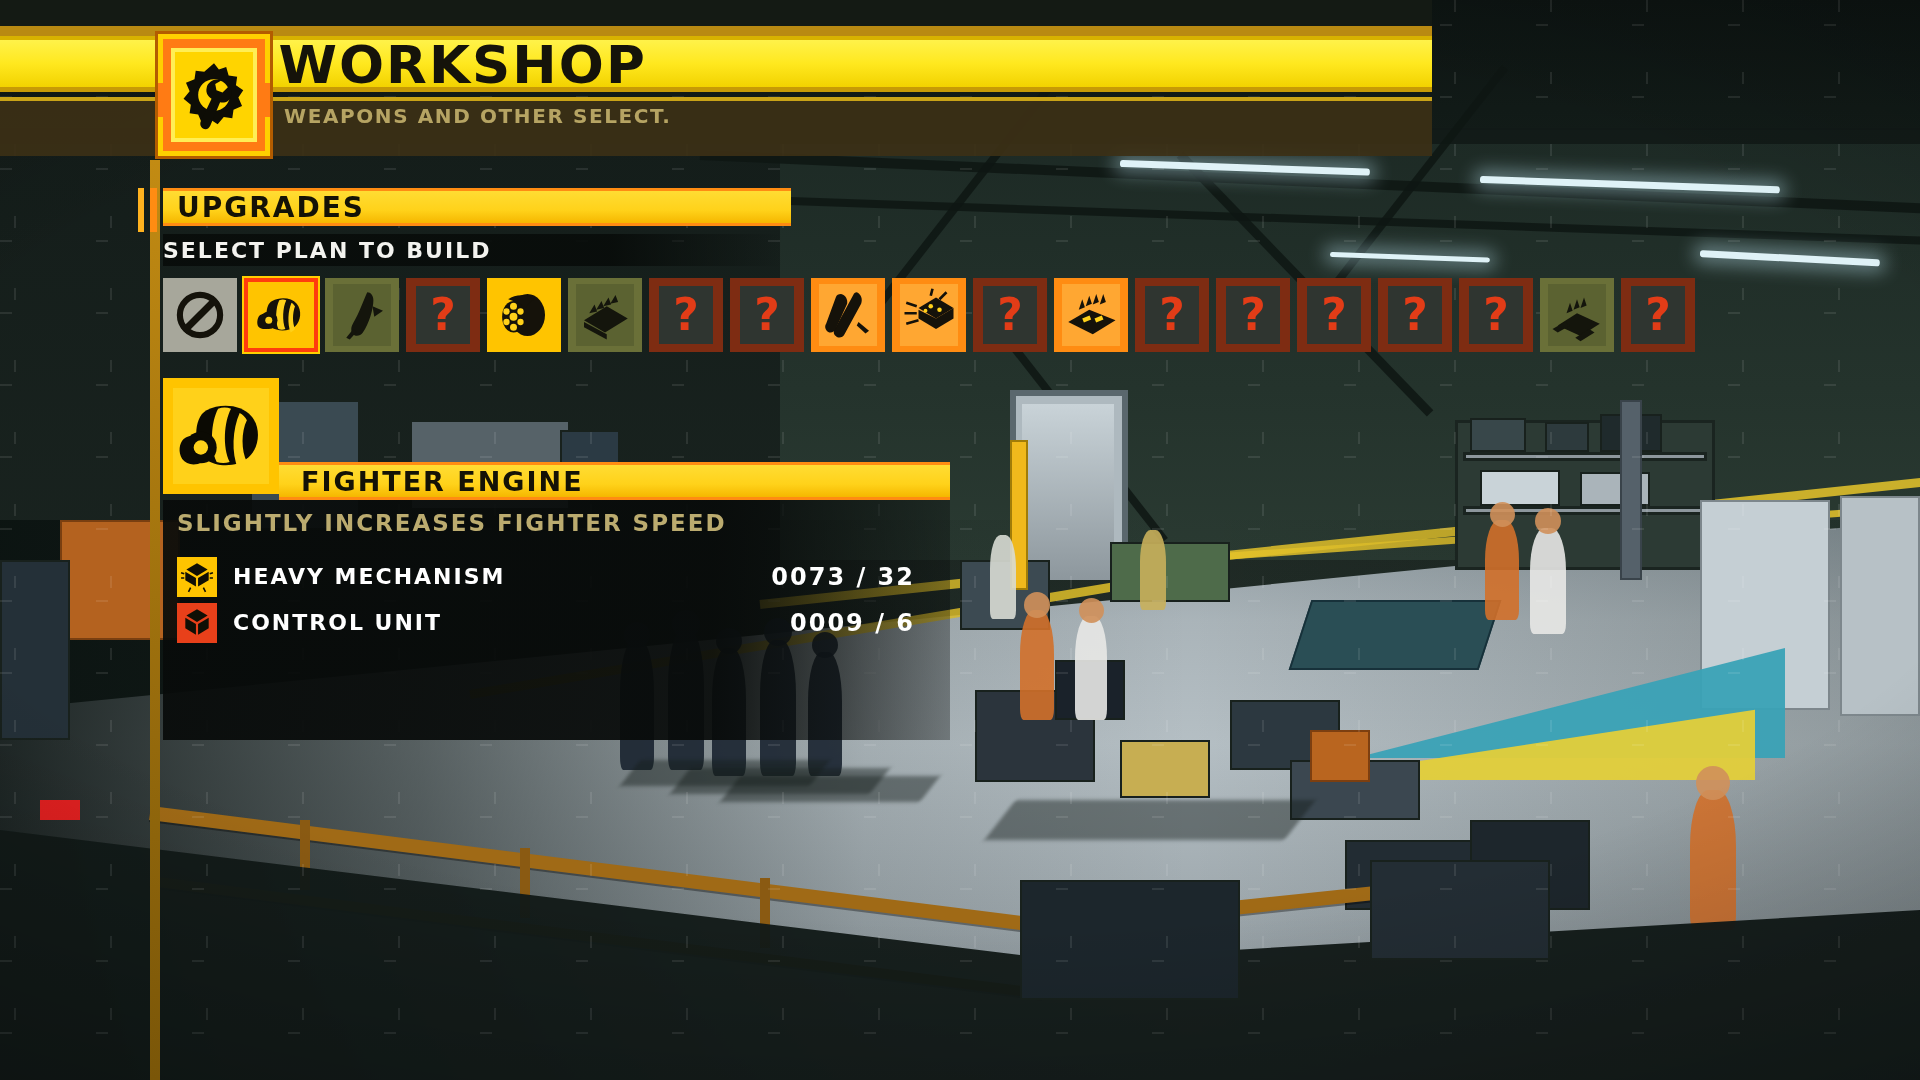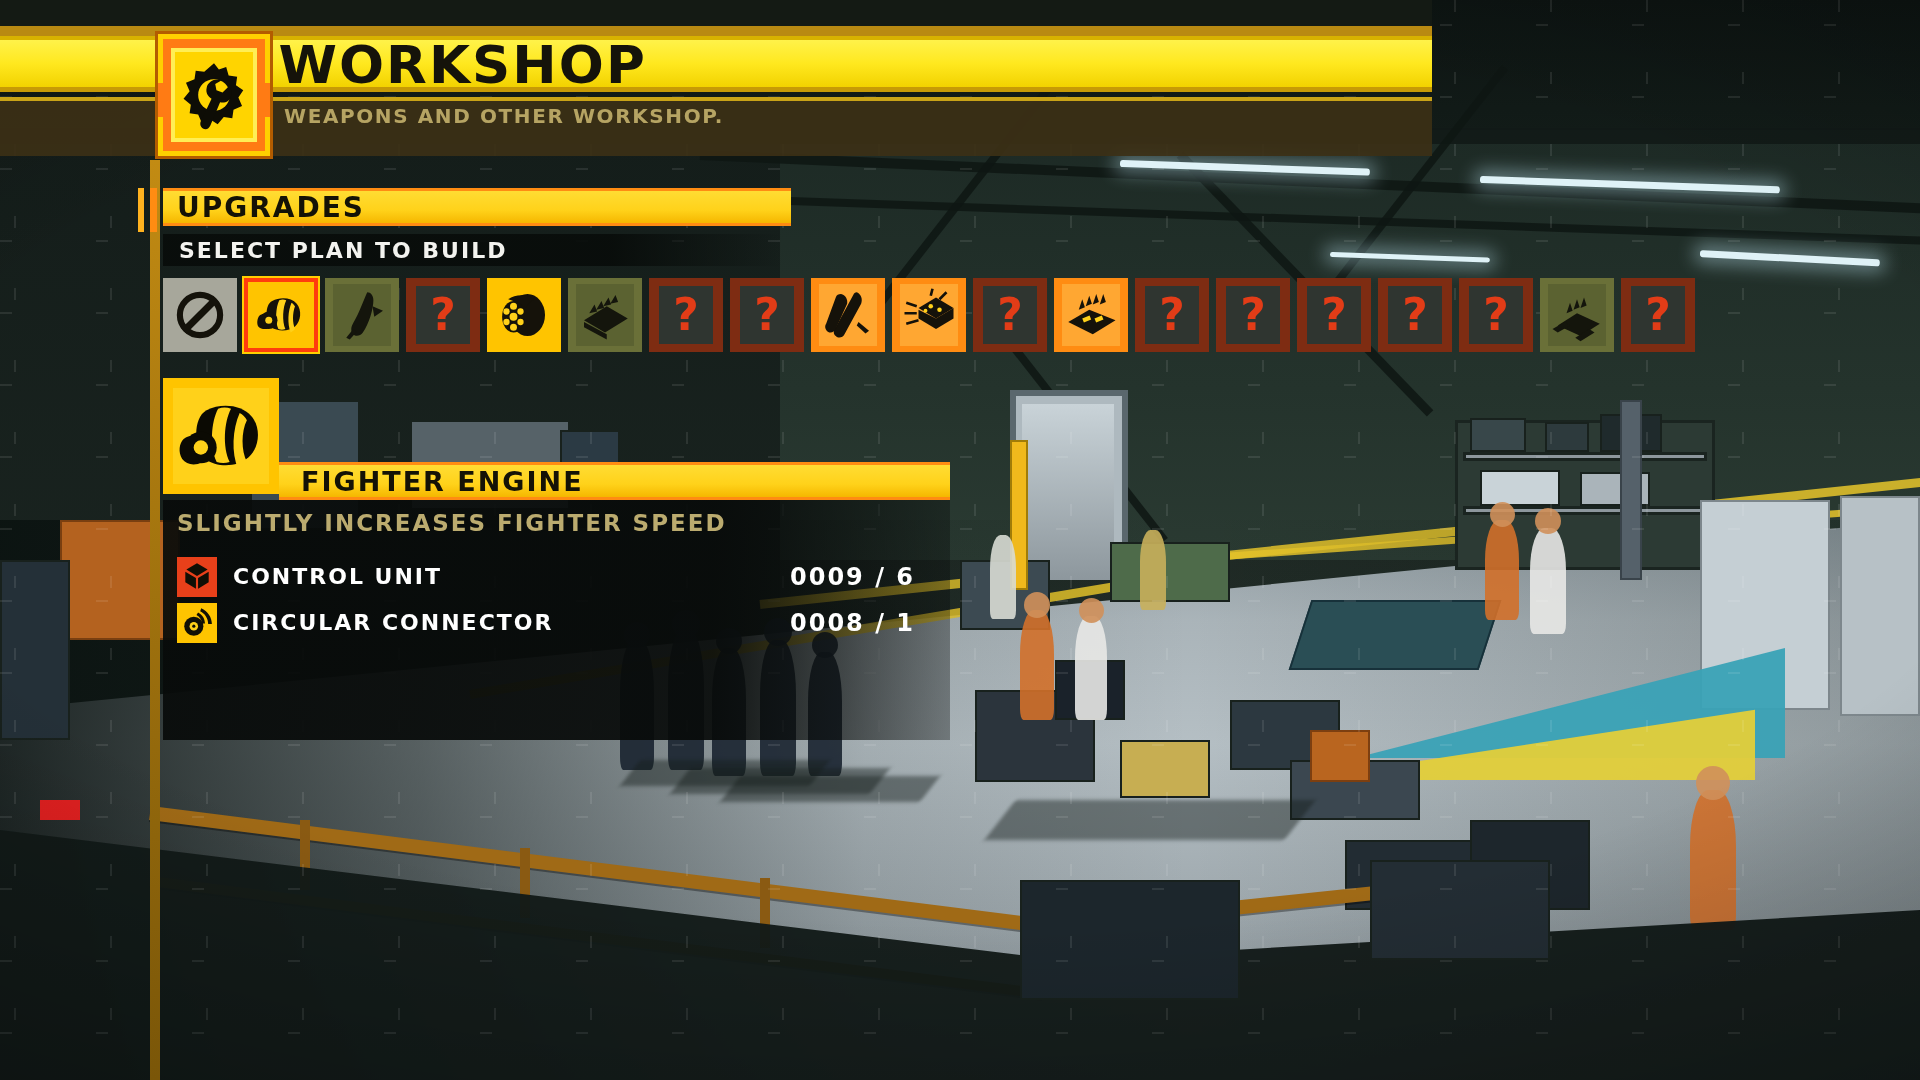--- a/index.html
+++ b/index.html
@@ -190,21 +190,21 @@
   .section-bar-label {
     margin-left:14px; font-size:28px; letter-spacing:2px; color:#141206;
     font-weight:700; font-family:"DejaVu Sans", sans-serif;
   }
   .subtitle-bar {
     position:absolute; left:163px; top:234px; width:620px; height:32px;
     background: linear-gradient(90deg, rgba(8,12,10,.92) 0%, rgba(8,12,10,.92) 72%, rgba(8,12,10,0) 100%);
     display:flex; align-items:center;
   }
   .subtitle-label {
-    margin-left:16px; color:#f3f3ef; font-size:22px; letter-spacing:2px;
+    margin-left:0; color:#f3f3ef; font-size:22px; letter-spacing:2px;
     font-weight:700; font-family:"DejaVu Sans", sans-serif;
   }
 
   
   .plan-row {
     position:absolute; left:163px; top:278px; display:flex; gap:7px;
   }
   .plan-slot {
     width:74px; height:74px; position:relative;
     display:flex; align-items:center; justify-content:center;
@@ -412,21 +412,21 @@
           <circle cx="32" cy="32" r="13" fill="#ffd400"></circle>
           <g fill="#0e0d06">
             <path d="M38 20c-5-2-11 1-12 6-1 4 1 7 4 9l-9 19c-1 3 1 6 4 6 2 0 3-1 4-3l8-19c4 1 8-1 9-5 1-3 0-6-2-8l-5 5-5-2-1-5 5-3z"></path>
           </g>
         </svg>
       </div>
     </div>
 
     <div class="header-title">WORKSHOP</div>
     <div class="header-desc">
-      <div>WEAPONS AND OTHER WORKSHOP.</div>
+      <div>WEAPONS AND OTHER SELECT.</div>
     </div>
   </div>
 
   <div class="left-rail"></div>
 
   <div class="section-bar">
     <span class="section-bar-label">UPGRADES</span>
   </div>
   <div class="subtitle-bar">
     <span class="subtitle-label">SELECT PLAN TO BUILD</span>
@@ -603,39 +603,40 @@
 
     <div class="detail-title-bar">
       <span class="detail-title">FIGHTER ENGINE</span>
     </div>
 
     <div class="detail-body"></div>
     <div class="detail-desc">SLIGHTLY INCREASES FIGHTER SPEED</div>
 
     <div class="mat-list" id="mat-list">
         <div class="mat-row">
+          <div class="mat-icon mi-gold">
+            <svg viewBox="0 0 64 64" width="34" height="34">
+              <path d="M32 6l20 12-20 12-20-12z" fill="#100f05"></path>
+              <path d="M10 22l20 12v16L10 38z" fill="#100f05"></path>
+              <path d="M34 34l20-12v16L34 50z" fill="#100f05"></path>
+              <g stroke="#100f05" stroke-width="3">
+                <path d="M8 26L2 24M8 34L2 34M56 26l6-2M56 34l6 0M20 52l-4 8M44 52l4 8"></path>
+              </g>
+            </svg>
+          </div>
+          <span class="mat-name">HEAVY MECHANISM</span>
+          <span class="mat-counts"><span>0073</span> <span class="mat-sep">/</span> <span>32</span></span>
+        </div>
+        <div class="mat-row">
           <div class="mat-icon mi-red">
             <svg viewBox="0 0 64 64" width="34" height="34">
               <path d="M32 6l20 12-20 12-20-12z" fill="#100f05"></path>
               <path d="M10 22l20 12v20L10 42z" fill="#100f05"></path>
               <path d="M34 34l20-12v20L34 54z" fill="#100f05"></path>
             </svg>
           </div>
           <span class="mat-name">CONTROL UNIT</span>
           <span class="mat-counts"><span>0009</span> <span class="mat-sep">/</span> <span>6</span></span>
         </div>
-        <div class="mat-row">
-          <div class="mat-icon mi-gold">
-            <svg viewBox="0 0 64 64" width="34" height="34">
-              <circle cx="26" cy="38" r="18" fill="#100f05"></circle>
-              <circle cx="26" cy="38" r="8" fill="#ffd11a"></circle>
-              <circle cx="26" cy="38" r="3" fill="#100f05"></circle>
-              <path d="M34 12c8 4 13 12 13 21h-6c0-7-4-13-10-16z" fill="#100f05"></path>
-              <path d="M40 4c12 5 20 17 20 30h-7c0-10-6-20-15-24z" fill="#100f05"></path>
-            </svg>
-          </div>
-          <span class="mat-name">CIRCULAR CONNECTOR</span>
-          <span class="mat-counts"><span>0008</span> <span class="mat-sep">/</span> <span>1</span></span>
-        </div>
       </div>
   </div>
 
 </div>
 
 </body></html>

